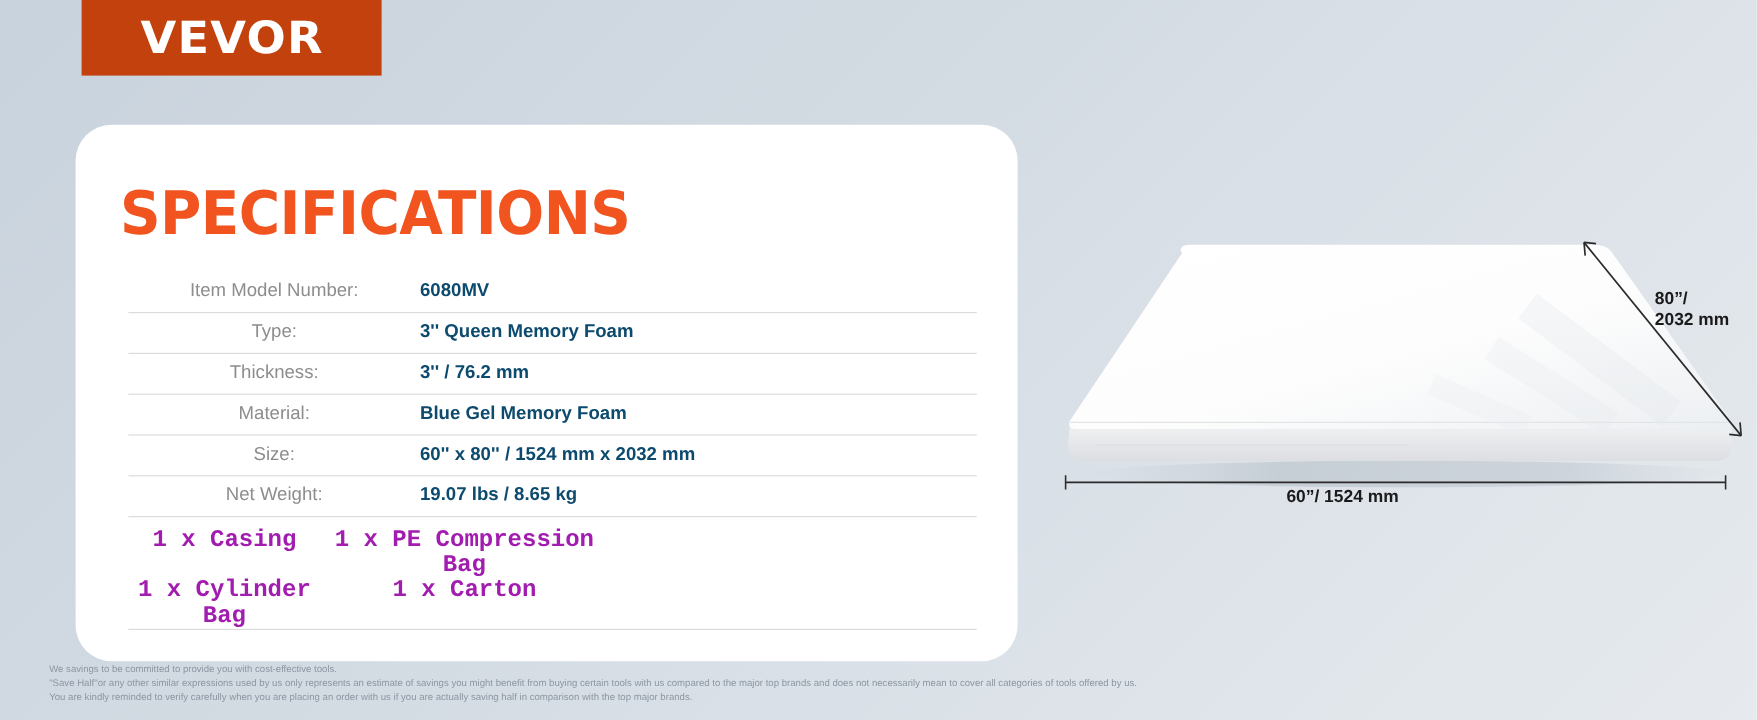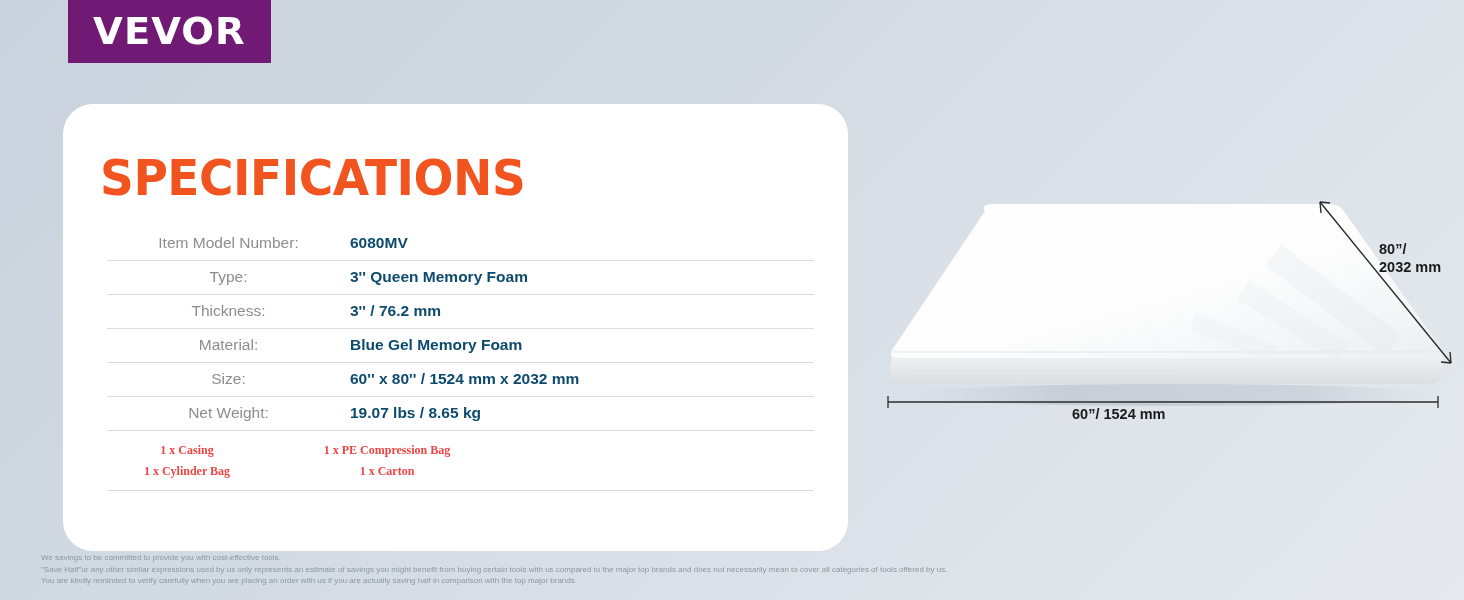--- a/index.html
+++ b/index.html
@@ -13,23 +13,23 @@
     font-family: "Liberation Sans", sans-serif;
     background: linear-gradient(135deg, #c9d3dd 0%, #d2dae2 38%, #dde3e9 72%, #e6eaee 100%);
     position: relative;
   }
 
   
   .logo-block {
     position: absolute;
     left: 68px;
     top: 0;
-    width: 203px;
+    width: 250px;
     height: 63px;
-    background: #701a75;
+    background: #c2410c;
     display: flex;
     align-items: center;
     justify-content: center;
   }
   .logo-text {
     color: #ffffff;
     font-size: 37px;
     font-weight: bold;
     letter-spacing: 1px;
     font-family: "DejaVu Sans", sans-serif;
@@ -96,25 +96,25 @@
     font-family: "Liberation Sans", sans-serif;
   }
   .acc-grid {
     display: flex;
     flex-wrap: wrap;
     width: 420px;
     padding-top: 5px;
   }
   .acc-item {
     width: 160px;
-    color: #ef4444;
-    font-size: 12px;
+    color: #a21caf;
+    font-size: 20px;
     font-weight: bold;
     line-height: 21px;
-    font-family: Liberation Serif, serif;
+    font-family: Liberation Mono, monospace;
   }
   .acc-item.wide { width: 240px; }
 
   
   .product-area {
     position: absolute;
     left: 868px;
     top: 150px;
     width: 600px;
     height: 300px;

